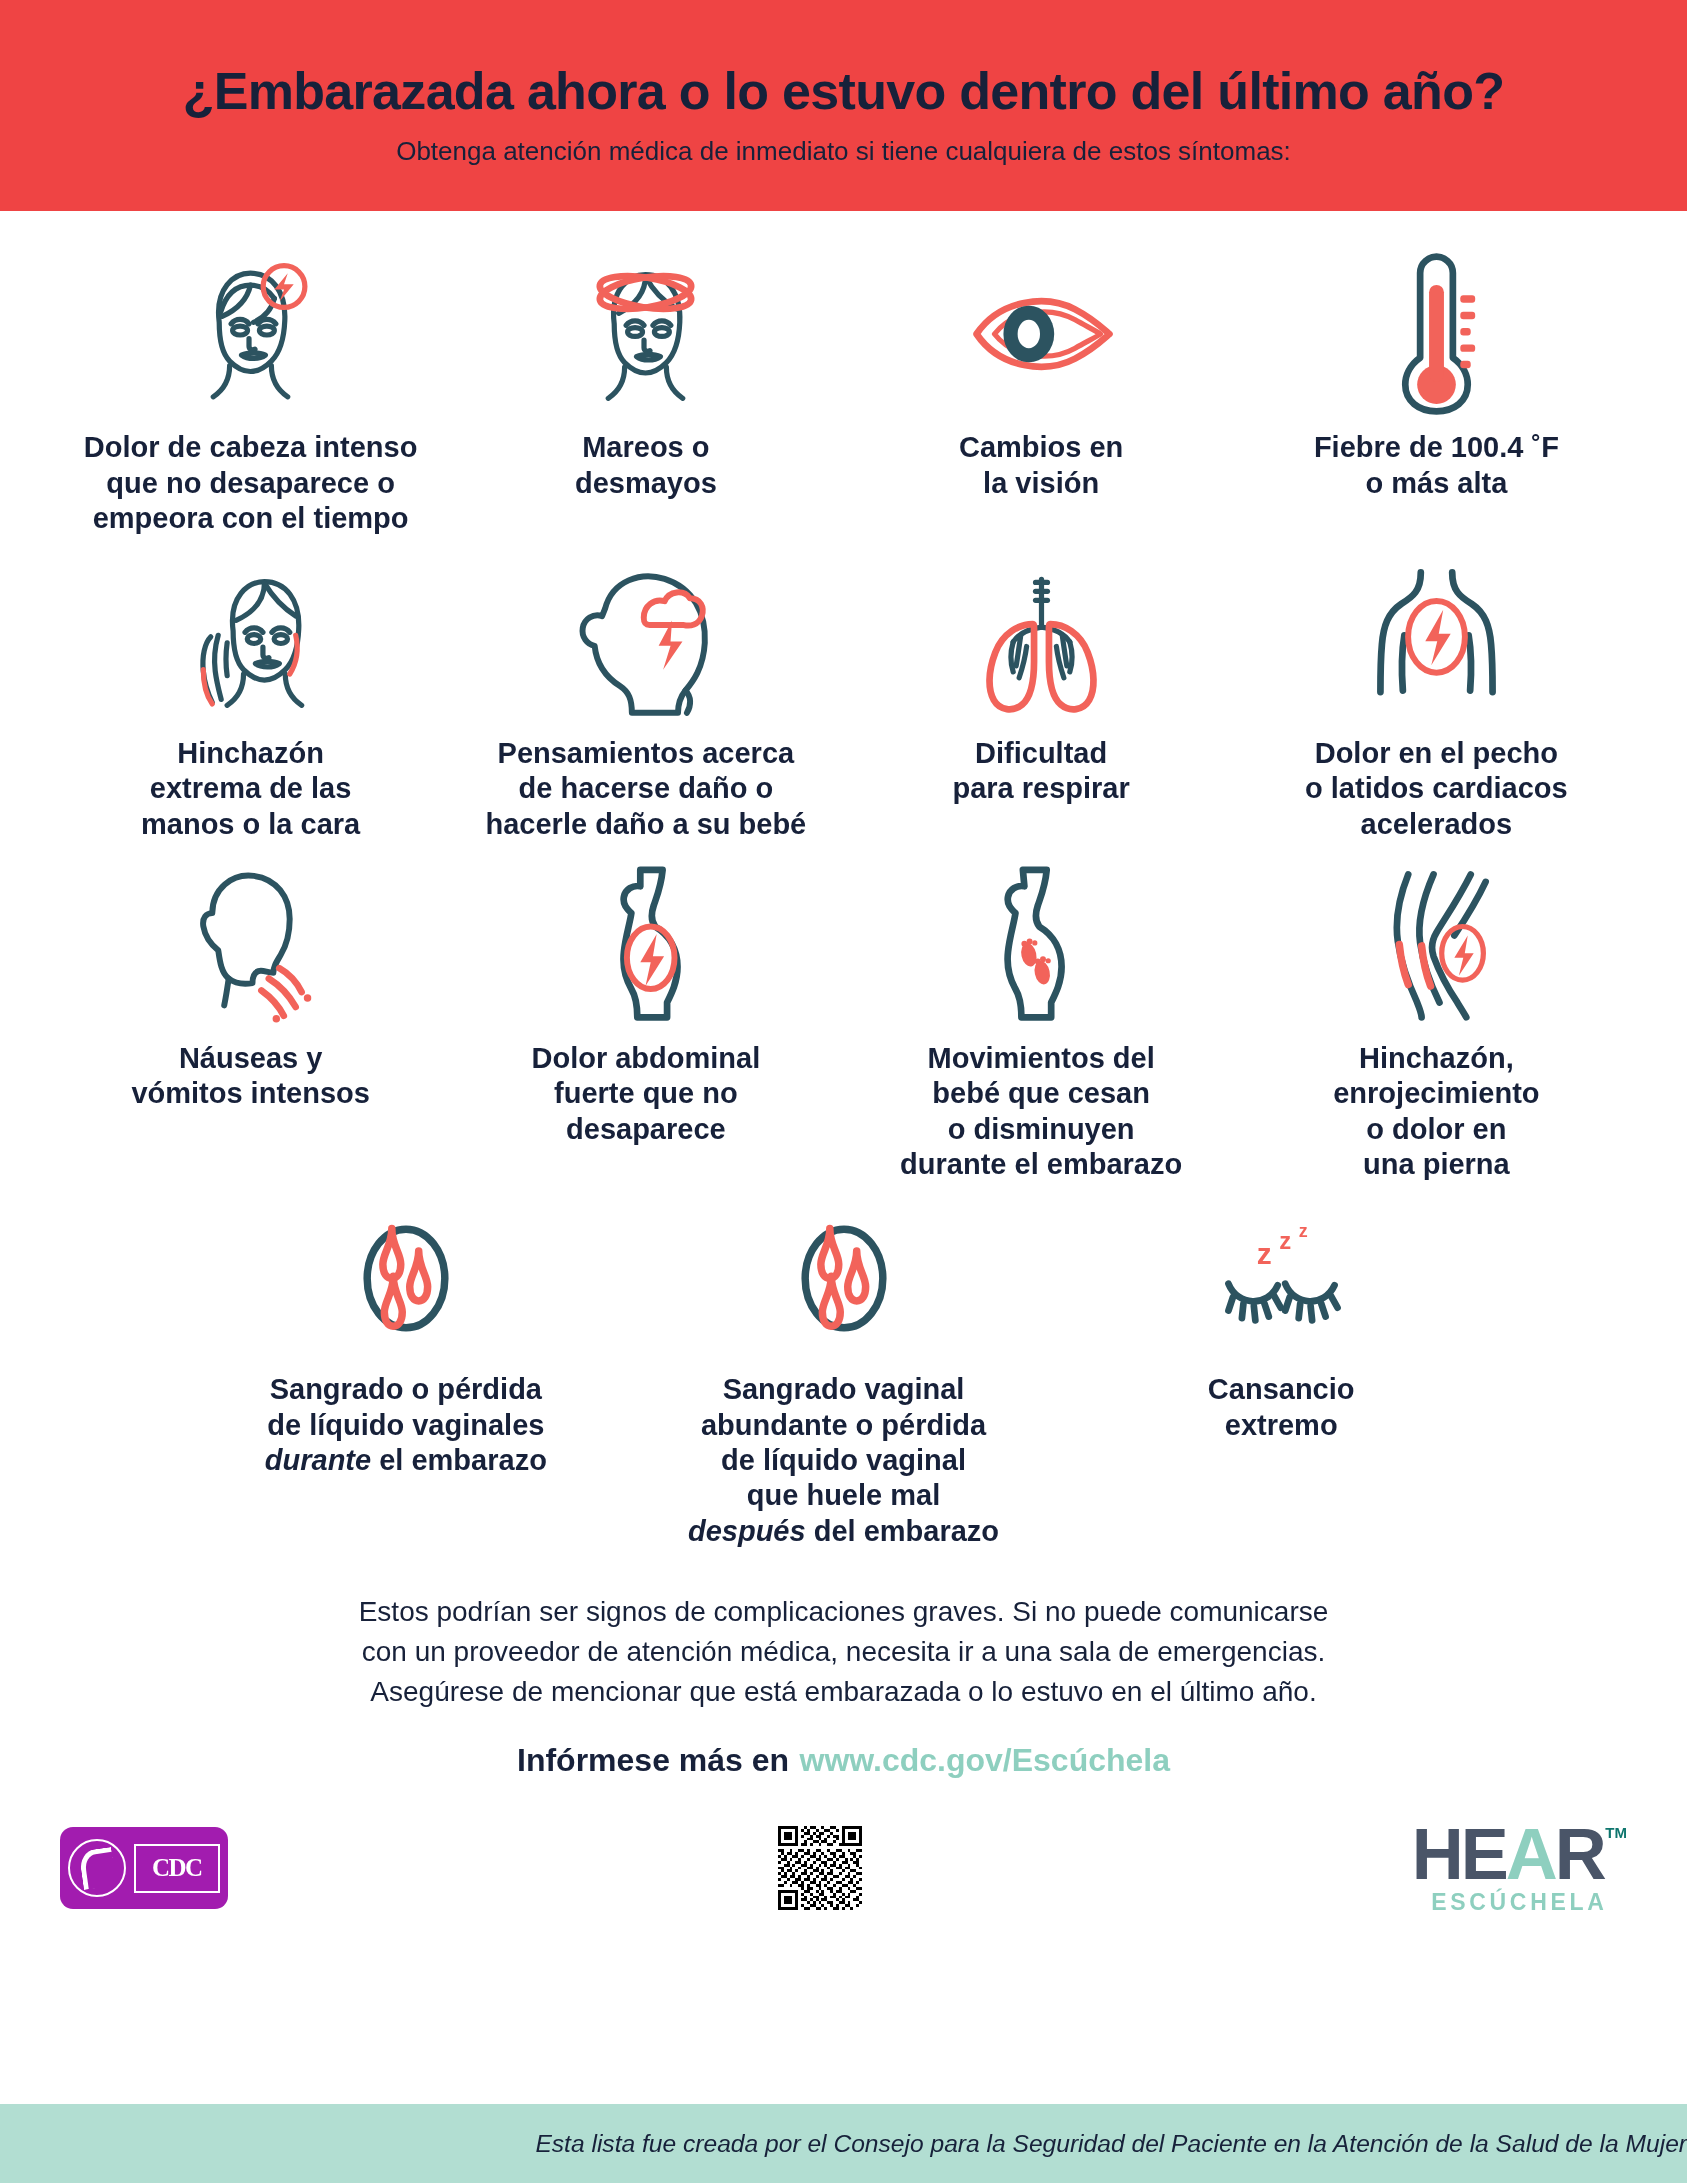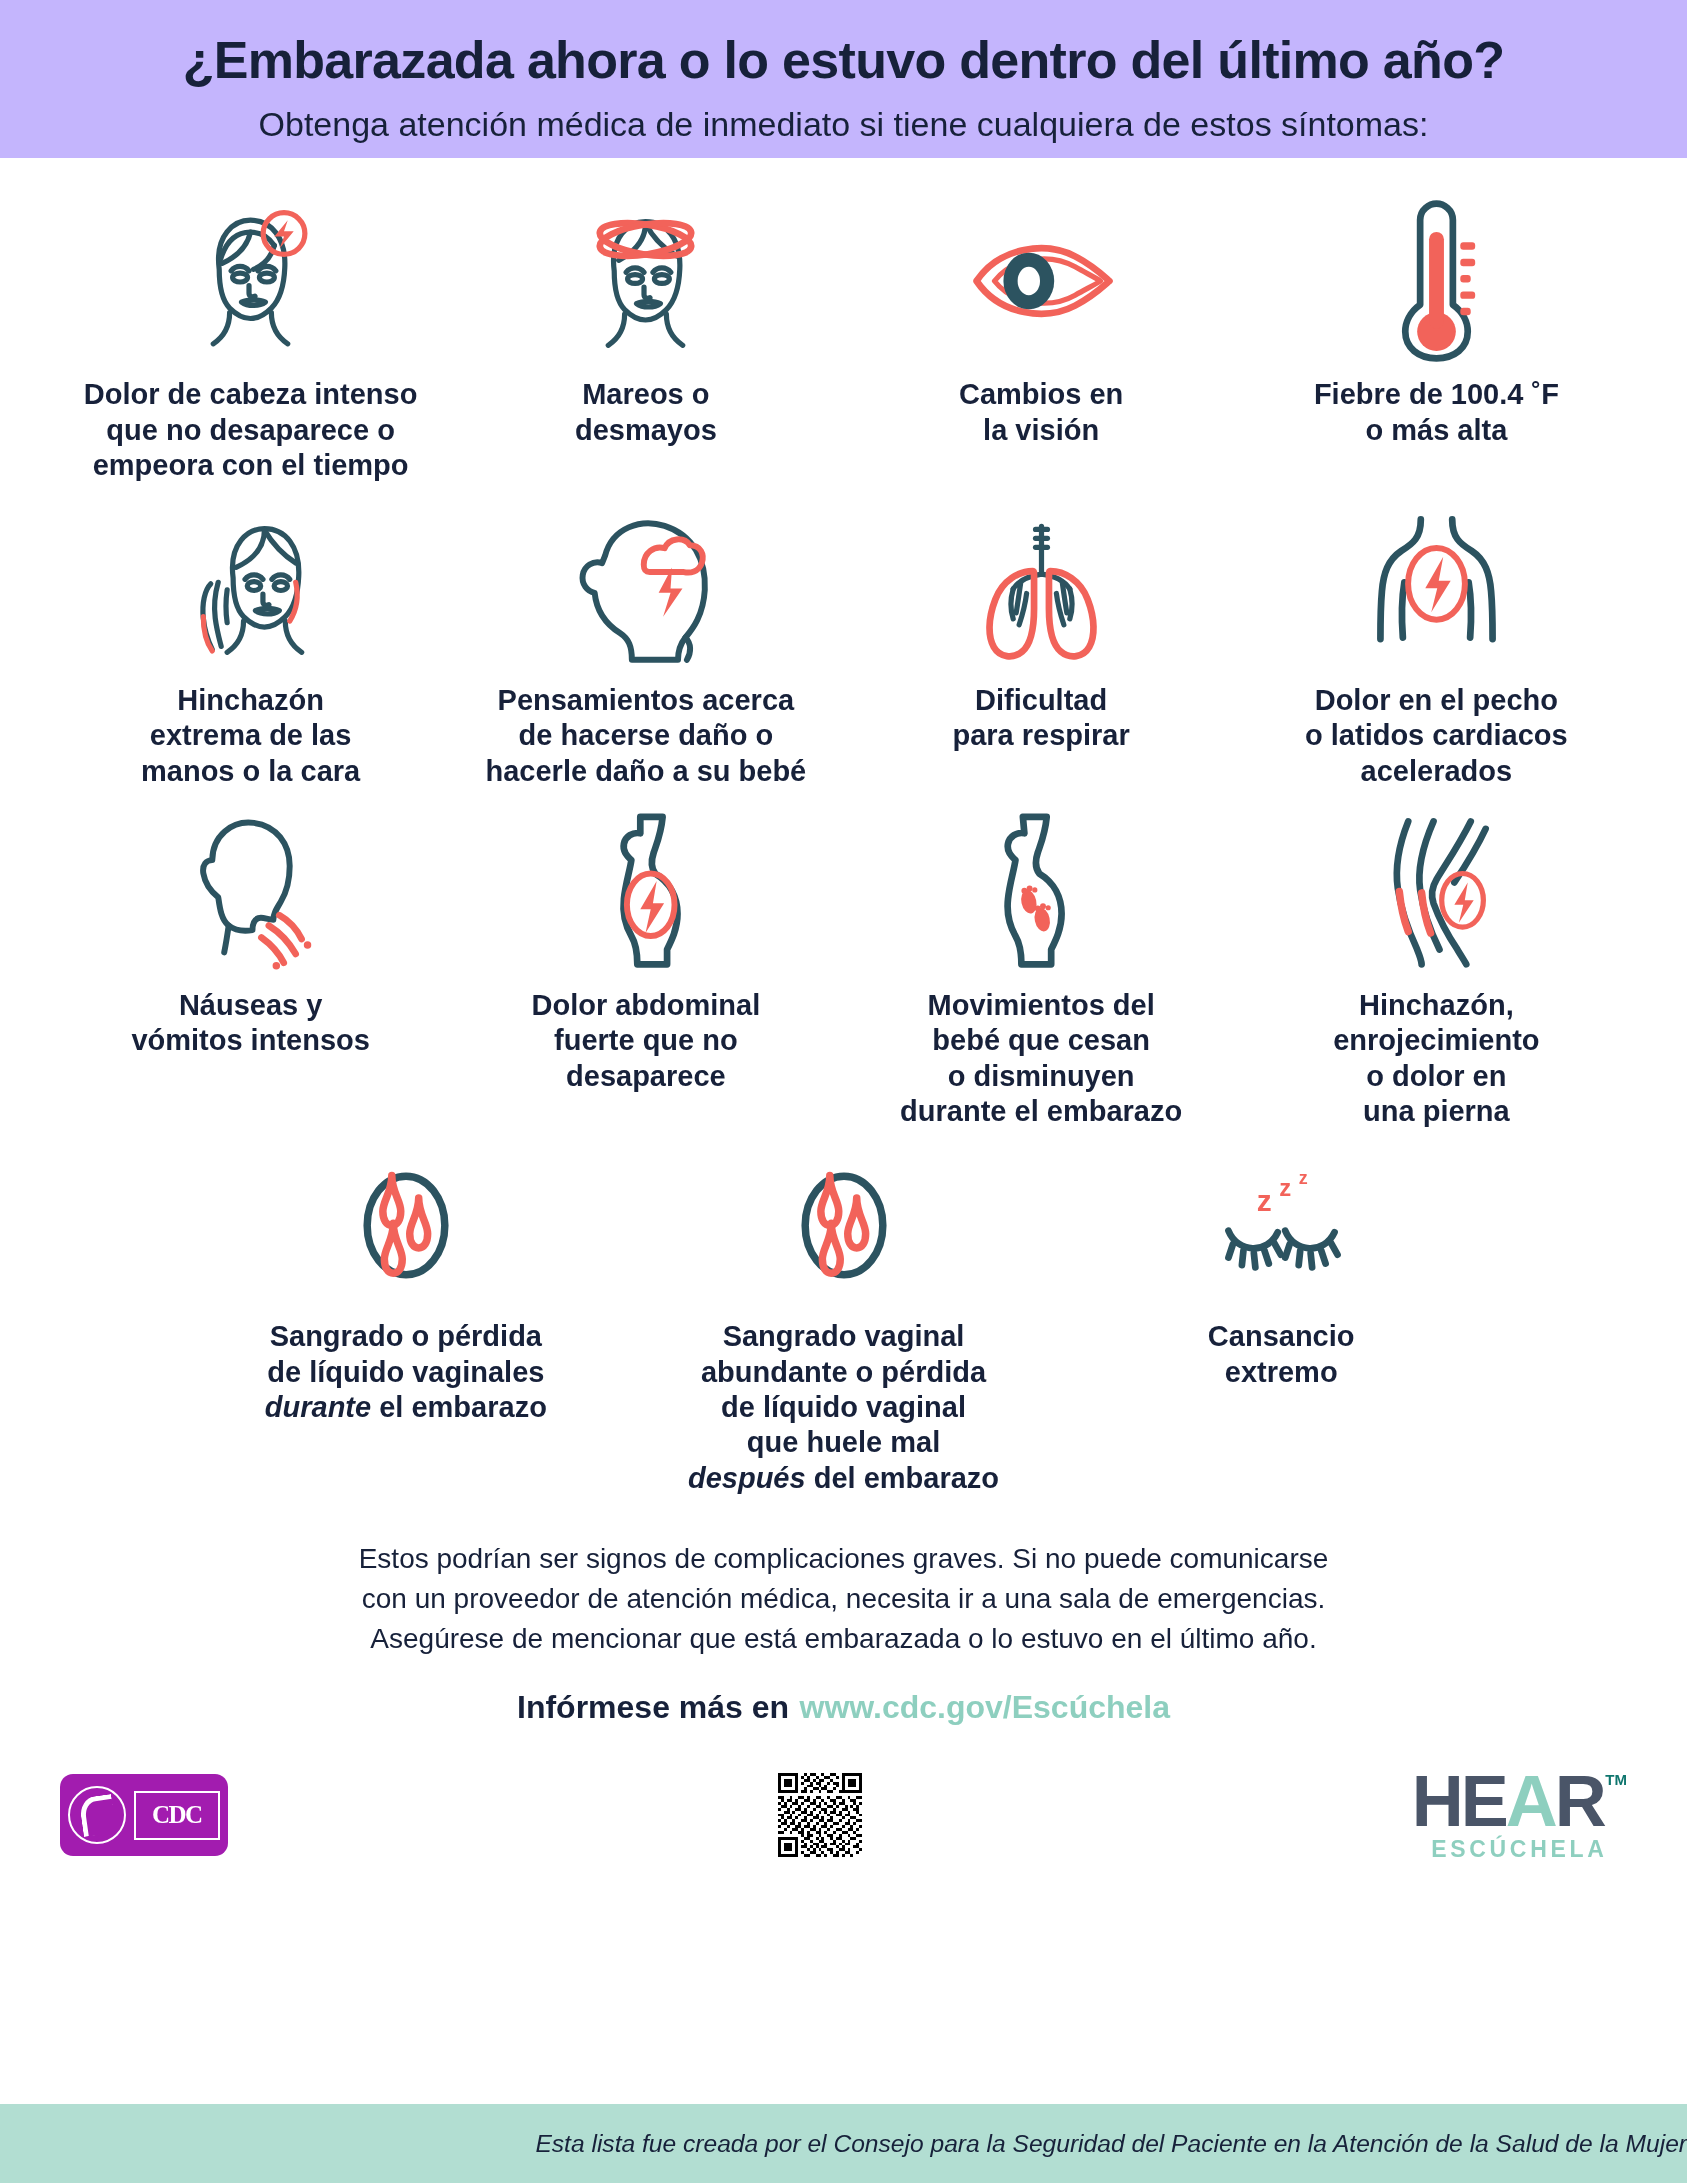--- a/index.html
+++ b/index.html
@@ -6,37 +6,37 @@
   body{
     width:1687px;height:2183px;
     background:#ffffff;
     font-family:"Liberation Sans", sans-serif;
     color:#17213a;
     overflow:hidden;
     position:relative;
   }
   
   .header{
-    background:#c4b5fd;
-    height:158px;
+    background:#ef4444;
+    height:211px;
     display:flex;flex-direction:column;
     align-items:center;justify-content:center;
     padding-top:16.4px;box-sizing:border-box;
   }
   .header h1{
     margin:0 0 15px 0;
     font-size:52px;font-weight:700;
     letter-spacing:-0.7px;
     color:#17213a;
     text-align:center;
     white-space:nowrap;
   }
   .header h2{
     margin:0;
-    font-size:34px;font-weight:400;
+    font-size:26px;font-weight:400;
     color:#17213a;
     text-align:center;
     white-space:nowrap;
   }
   
   .grid{
     padding:0 53px;
     box-sizing:border-box;
   }
   .row{

